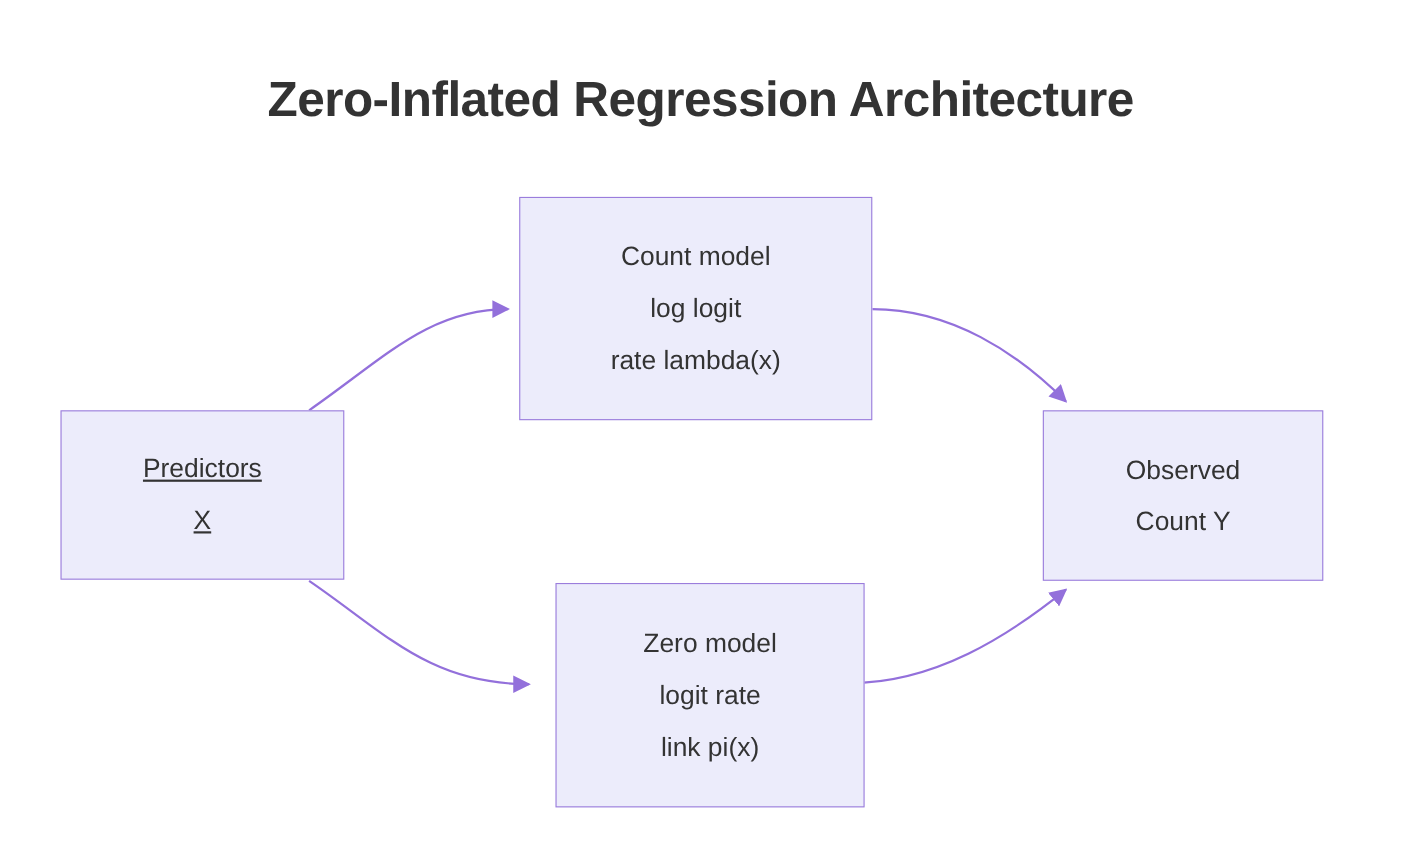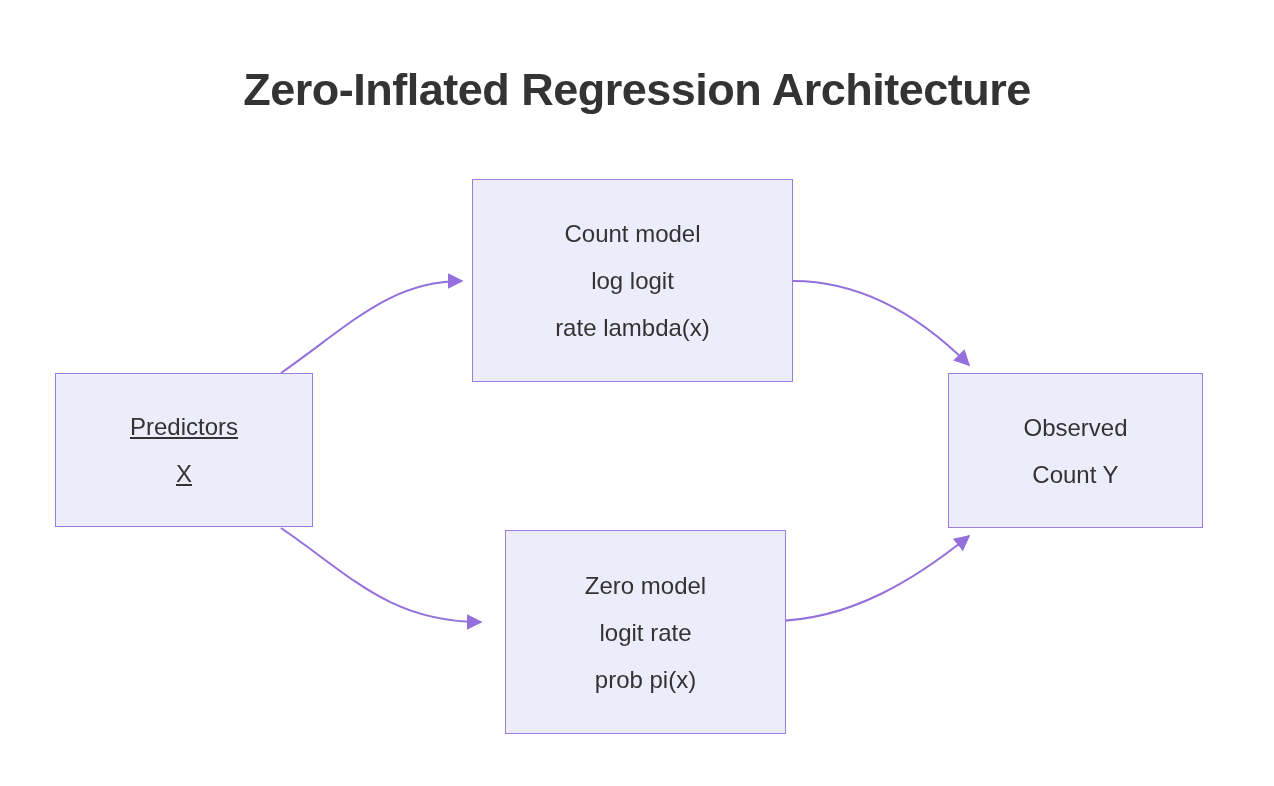--- a/index.html
+++ b/index.html
@@ -85,21 +85,21 @@
 
   <div class="node node-count-model">
     <span>Count model</span>
     <span>log logit</span>
     <span>rate lambda(x)</span>
   </div>
 
   <div class="node node-zero-model">
     <span>Zero model</span>
     <span>logit rate</span>
-    <span>prob pi(x)</span>
+    <span>link pi(x)</span>
   </div>
 
   <div class="node node-observed">
     <span>Observed</span>
     <span>Count Y</span>
   </div>
 
 </div>
 
 </body></html>

